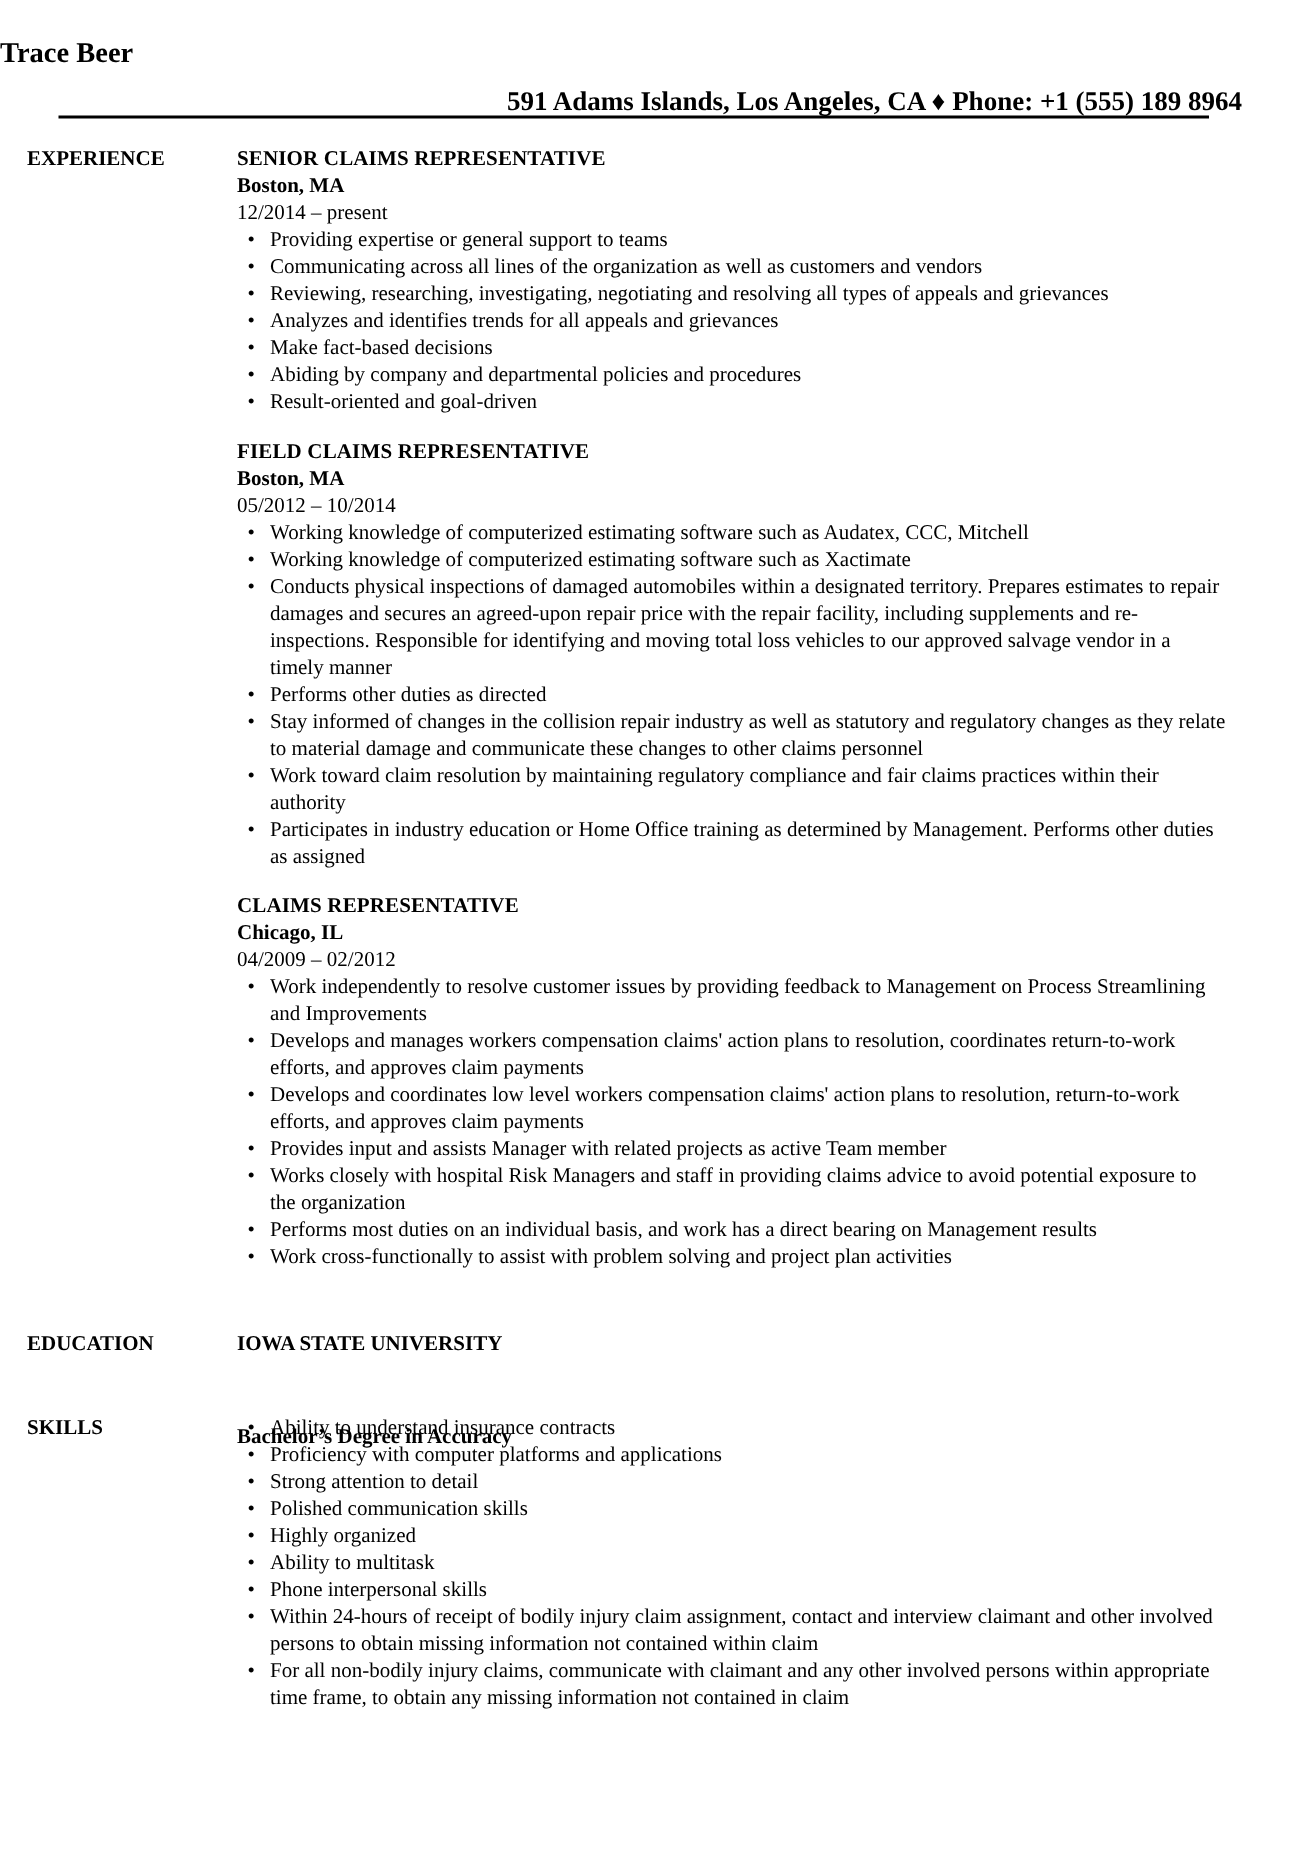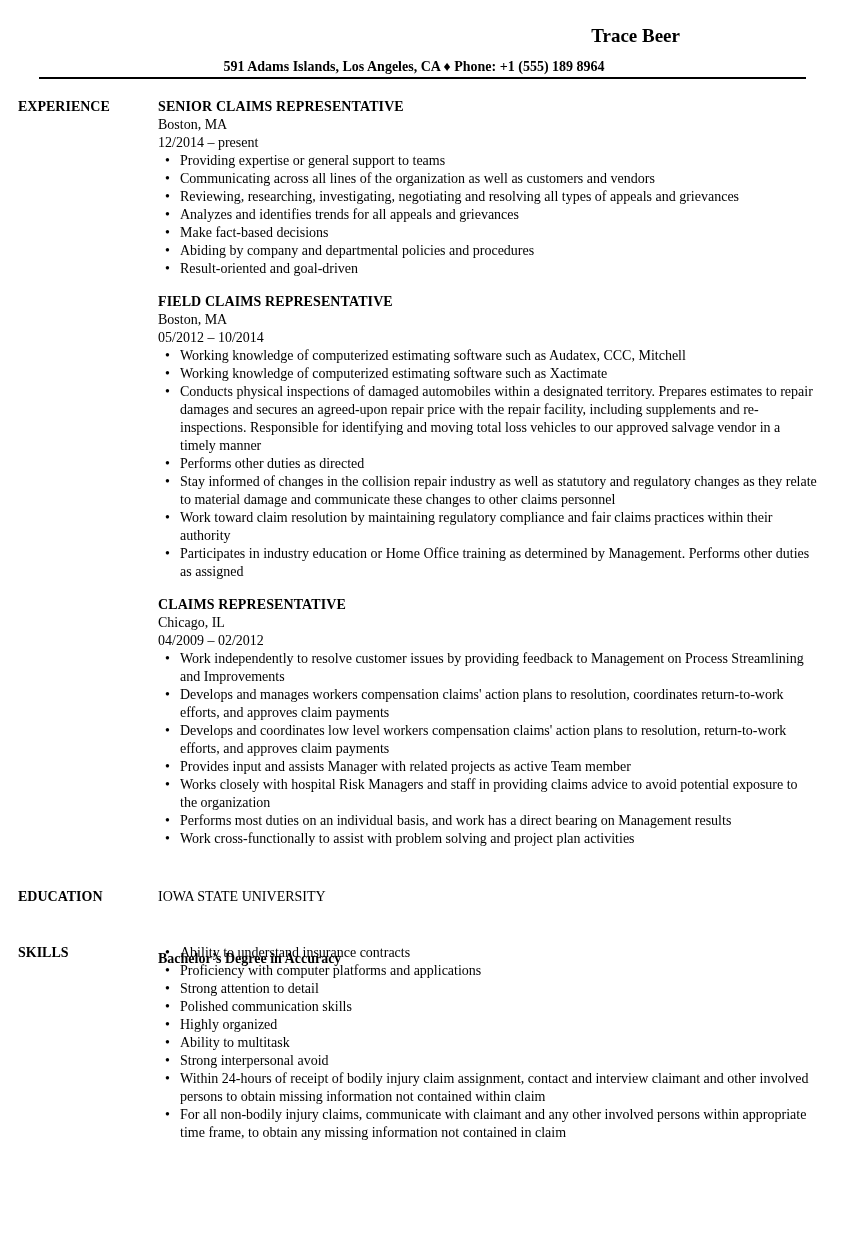--- a/index.html
+++ b/index.html
@@ -1,39 +1,39 @@
 <!DOCTYPE html>
 <html><head>
 <meta charset="utf-8">
 <style>
   html, body { margin: 0; padding: 0; background: #ffffff; }
   body {
     width: 860px; height: 1240px; position: relative; overflow: hidden;
     font-family: "Liberation Serif", "DejaVu Serif", serif;
     color: #000; font-size: 14px; line-height: 18px;
   }
-  .name { position: absolute; top: 24px; left: 0; width: 680px; text-align: right;
+  .name { position: absolute; top: 24px; left: 0; width: 680px; text-align: left;
     font-weight: bold; font-size: 19px; line-height: 24px; }
-  .contact { position: absolute; top: 58px; left: 0; width: 828px; text-align: center;
-    font-weight: bold; font-size: 14px; line-height: 18px; }
+  .contact { position: absolute; top: 58px; left: 0; width: 828px; text-align: right;
+    font-weight: bold; font-size: 18px; line-height: 18px; }
   .rule { position: absolute; top: 77px; left: 39px; width: 767px; height: 2px; background: #000; }
 
   .section { position: absolute; left: 0; width: 860px; }
   .sec-label { position: absolute; left: 18px; top: 0; font-weight: bold; font-size: 14px; line-height: 18px; }
   .sec-body { position: absolute; left: 158px; top: 0; width: 660px; }
 
   .job { margin: 0 0 15px 0; }
   .job-title { font-weight: bold; font-size: 14px; line-height: 18px; letter-spacing: 0.1px; }
-  .job-loc { font-weight: normal; line-height: 18px; }
+  .job-loc { font-weight: bold; line-height: 18px; }
   .job-date { line-height: 18px; }
   ul { margin: 0; padding: 0 0 0 22px; list-style: none; }
   li { position: relative; line-height: 18px; }
   li::before { content: "\2022"; position: absolute; left: -15px; top: 0; }
 
-  .edu-school { font-weight: normal; line-height: 18px; }
+  .edu-school { font-weight: bold; line-height: 18px; }
   .edu-degree { font-weight: bold; line-height: 18px; margin-top: 44px; }
 </style>
 </head>
 <body>
 
 <div>
   <div class="name">Trace Beer</div>
   <div class="contact">591 Adams Islands, Los Angeles, CA ♦ Phone: +1 (555) 189 8964</div>
   <div class="rule"></div>
 </div>
@@ -97,18 +97,18 @@
 <div class="section" style="top:944px;">
   <div class="sec-label">SKILLS</div>
   <div class="sec-body">
     <ul id="skills-list">
         <li>Ability to understand insurance contracts</li>
         <li>Proficiency with computer platforms and applications</li>
         <li>Strong attention to detail</li>
         <li>Polished communication skills</li>
         <li>Highly organized</li>
         <li>Ability to multitask</li>
-        <li>Strong interpersonal avoid</li>
+        <li>Phone interpersonal skills</li>
         <li>Within 24-hours of receipt of bodily injury claim assignment, contact and interview claimant and other involved persons to obtain missing information not contained within claim</li>
         <li>For all non-bodily injury claims, communicate with claimant and any other involved persons within appropriate time frame, to obtain any missing information not contained in claim</li>
       </ul>
   </div>
 </div>
 
 </body></html>

